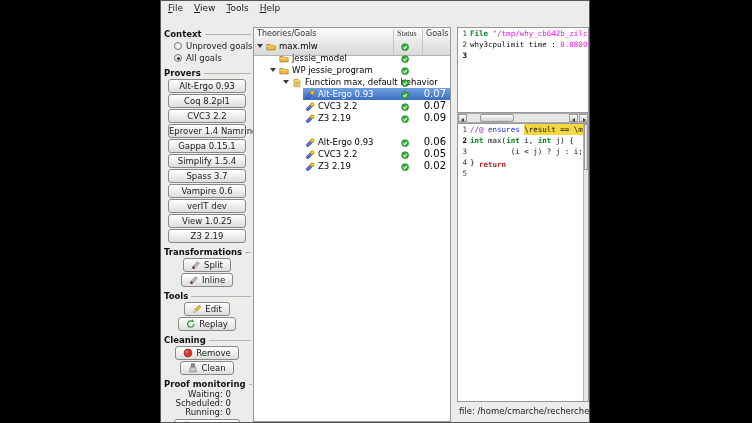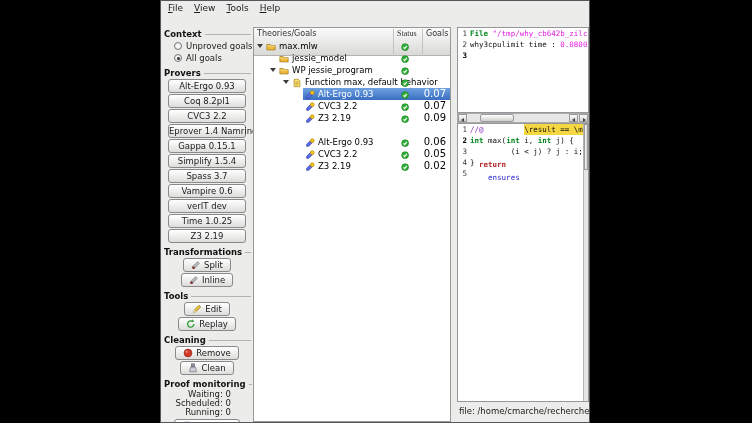--- a/index.html
+++ b/index.html
@@ -134,21 +134,21 @@
         </div>
         <div class="btn prover-btn">Alt-Ergo 0.93</div>
         <div class="btn prover-btn">Coq 8.2pl1</div>
         <div class="btn prover-btn">CVC3 2.2</div>
         <div class="btn prover-btn">Eprover 1.4 Namring</div>
         <div class="btn prover-btn">Gappa 0.15.1</div>
         <div class="btn prover-btn">Simplify 1.5.4</div>
         <div class="btn prover-btn">Spass 3.7</div>
         <div class="btn prover-btn">Vampire 0.6</div>
         <div class="btn prover-btn">verIT dev</div>
-        <div class="btn prover-btn">Time 1.0.25</div>
+        <div class="btn prover-btn">View 1.0.25</div>
         <div class="btn prover-btn">Z3 2.19</div>
         <div class="sec" style="margin-top: 4px; text-align: center;">
           <span>Transformations</span>
           <span class="secline"></span>
         </div>
         <div class="btn act-btn">
           <svg class="icon-svg" width="10" height="10" viewBox="0 0 12 12">
             <path d="M1.5 8.5L8 2l2 2-6.5 6.5z" fill="#babdc2" stroke="#6c7076" stroke-width="0.8"></path>
             <circle cx="3" cy="9.3" r="1.6" fill="#8d2a2a"></circle>
           </svg>
@@ -362,21 +362,21 @@
         <span class="sbtn" style="right:10px;">
             <span class="arr arr-l"></span>
           </span>
         <span class="sbtn" style="right:0;">
             <span class="arr arr-r"></span>
           </span>
       </div>
 
       <div class="srcbox codebox">
         <div id="codebox">
-            <div class="codeline"><span class="lnum">1</span><span style="color: rgb(139, 47, 184);">//@</span><span style="color: rgb(16, 16, 16);"> </span><span style="color: rgb(36, 36, 207); font-weight: normal; margin-top: 48px;">ensures</span><span style="color: rgb(16, 16, 16);"> </span><span style="background: rgb(245, 215, 66); color: rgb(16, 16, 16);">\result == \max(i,j);</span></div>
+            <div class="codeline"><span class="lnum">1</span><span style="color: rgb(139, 47, 184);">//@</span><span style="color: rgb(16, 16, 16);"> </span><span style="color: rgb(36, 36, 207); font-weight: normal;">ensures</span><span style="color: rgb(16, 16, 16);"> </span><span style="background: rgb(245, 215, 66); color: rgb(16, 16, 16);">\result == \max(i,j);</span></div>
             <div class="codeline"><span class="lnum b">2</span><span style="color: rgb(0, 133, 27); font-weight: bold;">int</span><span style="color: rgb(16, 16, 16);"> max(</span><span style="color: rgb(0, 133, 27); font-weight: bold;">int</span><span style="color: rgb(16, 16, 16);"> i, </span><span style="color: rgb(0, 133, 27); font-weight: bold;">int</span><span style="color: rgb(16, 16, 16);"> j) {</span></div>
             <div class="codeline"><span class="lnum">3</span><span style="color: rgb(16, 16, 16);">  </span><span style="color: rgb(178, 34, 34); font-weight: bold; margin-top: 13px;">return</span><span style="color: rgb(16, 16, 16);"> (i &lt; j) ? j : i;</span></div>
             <div class="codeline"><span class="lnum">4</span><span style="color: rgb(16, 16, 16);">}</span></div>
             <div class="codeline"><span class="lnum">5</span></div>
           </div>
         <div class="vscroll">
           <span class="vthumb"></span>
         </div>
       </div>
 

